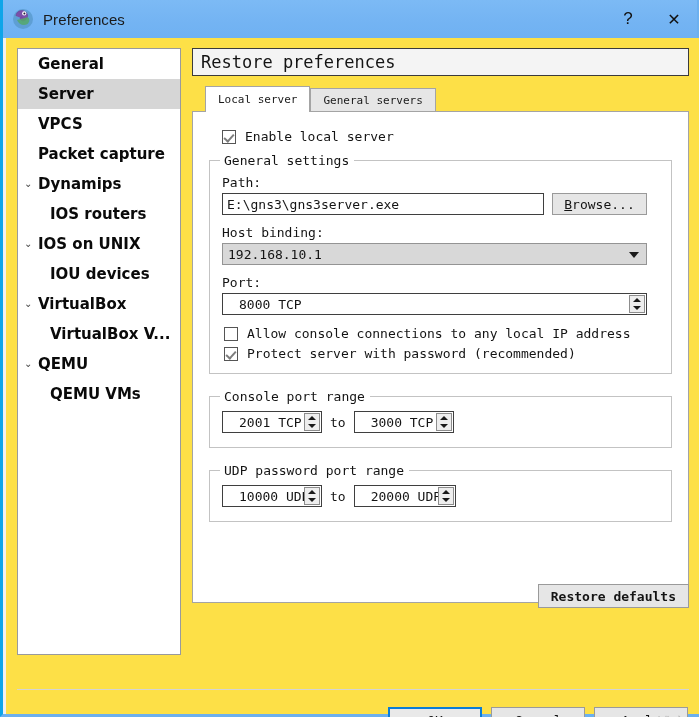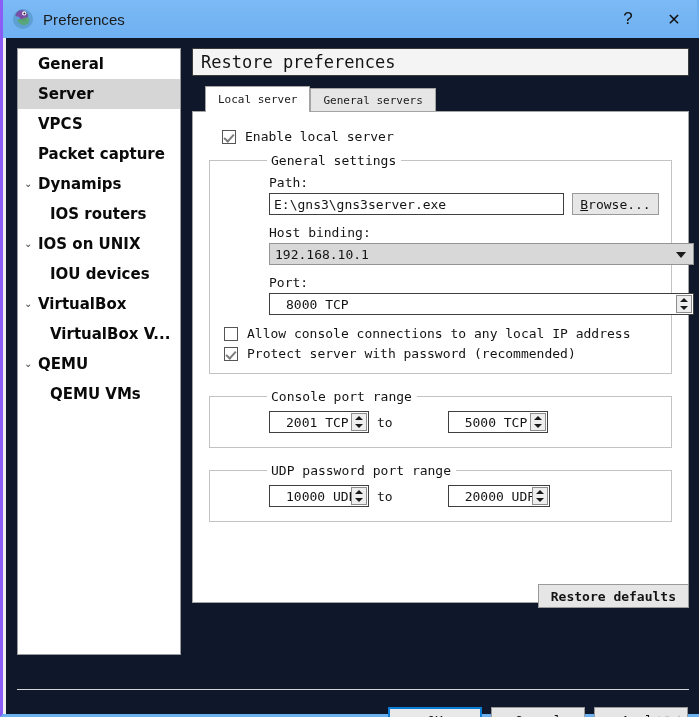--- a/index.html
+++ b/index.html
@@ -13,21 +13,21 @@
     font-family: "Liberation Sans", sans-serif;
     overflow: hidden;
   }
 
   
   .window {
     position: relative;
     width: 699px;
     height: 717px;
     box-sizing: border-box;
-    border-left: 3px solid #8b5cf6;
+    border-left: 3px solid #0ea5e9;
     border-right: 2px solid #6cb0ef;
     border-bottom: 3px solid #6cb0ef;
     background: #f0f0f0;
   }
 
   
   .titlebar {
     position: absolute;
     left: 0; top: 0;
     width: 694px;
@@ -65,21 +65,21 @@
     color: #111;
   }
   .win-btn.help { font-size: 17px; font-family: "Liberation Sans", sans-serif; }
 
   
   .dialog-body {
     position: absolute;
     left: 3px; top: 38px;
     width: 694px;
     height: 676px;
-    background: #0f172a;
+    background: #fde047;
   }
 
   
   .sidebar {
     position: absolute;
     left: 11px;
     top: 10px;
     width: 164px;
     height: 607px;
     background: #ffffff;
@@ -172,21 +172,20 @@
     background: #ffffff;
     border: 1px solid #a4a4a4;
     box-sizing: border-box;
   }
 
   
   .mono {
     font-family: "DejaVu Sans Mono", monospace;
     font-size: 13px;
     color: #141414;
-    margin-left: 47px;
   }
   .chk-row {
     display: flex;
     align-items: center;
     margin: 17px 0 0 29px;
   }
   .chkbox {
     width: 14px;
     height: 14px;
     border: 1px solid #555;
@@ -503,21 +502,21 @@
           <div class="row">
             <div class="spin mono" style="width:100px;">
               <span>2001 TCP</span>
               <span class="spin-btns">
                 <span class="up"></span>
                 <span class="dn"></span>
               </span>
             </div>
             <span class="mono" style="margin:0 8px;">to</span>
             <div class="spin mono" style="width:100px;">
-              <span>5000 TCP</span>
+              <span>3000 TCP</span>
               <span class="spin-btns">
                 <span class="up"></span>
                 <span class="dn"></span>
               </span>
             </div>
           </div>
         </div>
 
         <div class="groupbox" style="margin-top:22px;padding-bottom:14px;">
           <div class="gb-title mono">UDP password port range</div>

